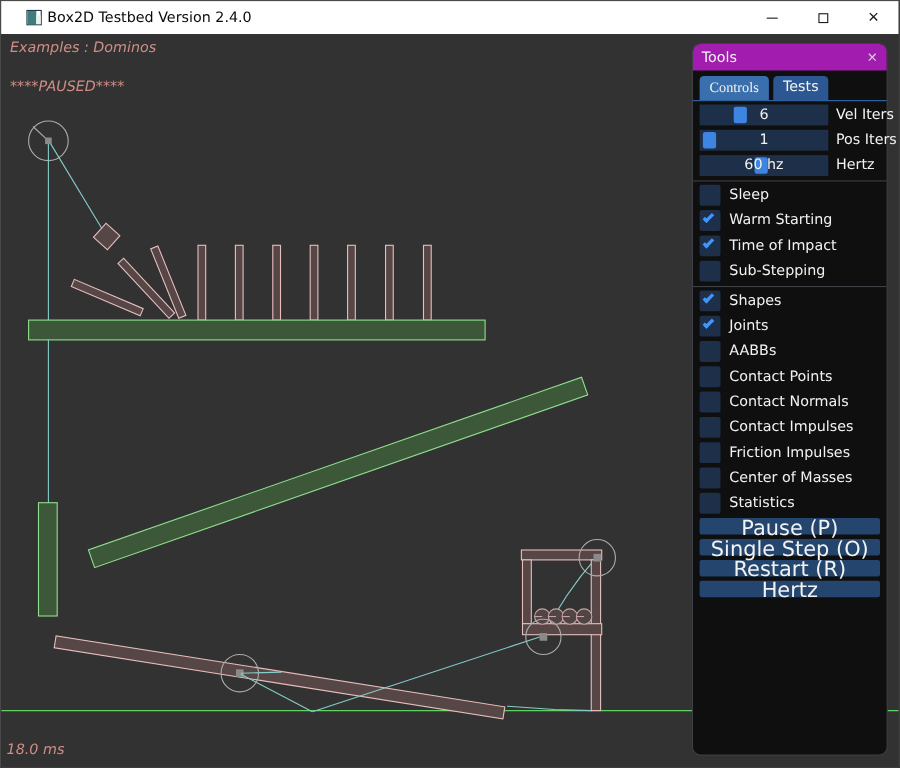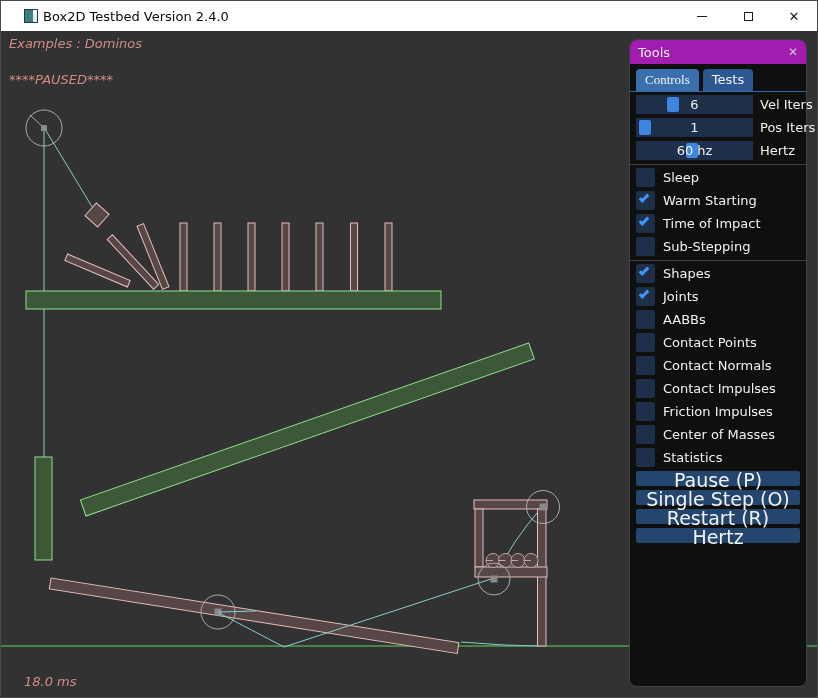--- a/index.html
+++ b/index.html
@@ -19,21 +19,21 @@
   .glyph-min { width:10px; height:1px; background:#1a1a1a; display:block; }
   .glyph-max { width:9px; height:9px; border:1px solid #1a1a1a; display:block; }
   .glyph-close { font-size:13px; color:#1a1a1a; line-height:1; }
 
   
   .canvas { position:relative; width:100%; height:668px; background:#323232; overflow:hidden; }
   .scene { position:absolute; left:0; top:0; }
   .overlay-text { position:absolute; font-size:13px; color:#cf8d86; white-space:pre;font-style:italic; }
   .overlay-example { left:8px; top:5px; }
   .overlay-paused { left:8px; top:41px; }
-  .overlay-frametime { left:23px; top:643px; }
+  .overlay-frametime { left:5px; top:643px; }
 
   
   .tools-panel { position:absolute; left:628px; top:8px; width:178px; height:648px;
     background:#0f0f0f; border:1px solid #3f3f46; border-radius:8px; color:#f2f2f2; font-size:13px; }
   .panel-title { height:24px; background:#a21caf; border-radius:7px 7px 0 0; display:flex; align-items:center; padding:0 8px; }
   .panel-title .panel-close { margin-left:auto; color:#cfcfcf; font-size:12px; line-height:1; cursor:default; }
   .tab-bar { margin-top:5px; padding-left:6px; border-bottom:1px solid #3469ae; display:flex; gap:4px; }
   .tab { height:22px; line-height:22px; padding:0 9px; border-radius:4px 4px 0 0; background:#2d5793; color:#f2f2f2; cursor:default; }
   .tab.active { background:#3a6fad;font-family:Liberation Serif, serif; }
   .panel-body { padding:3px 6px 0 6px; }

